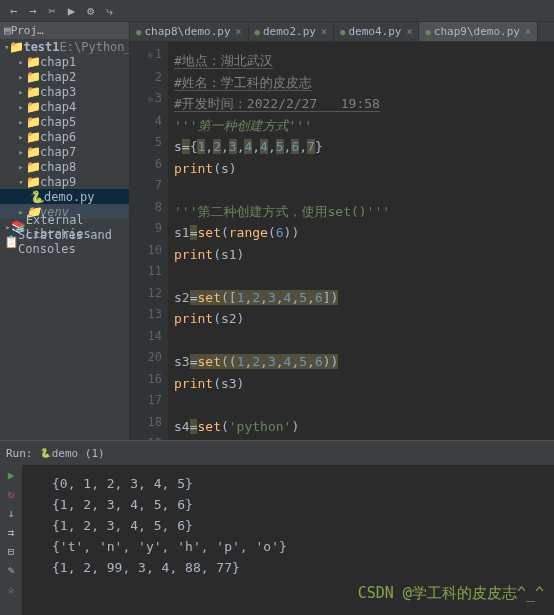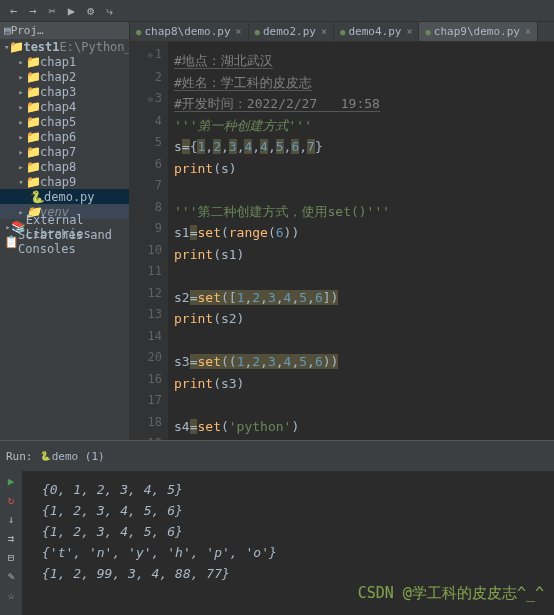--- a/index.html
+++ b/index.html
@@ -29,26 +29,26 @@
 .gutter .mark { font-size: 8px; color: #666; margin-right: 2px; }
 .code { flex: 1; padding: 8px 6px; line-height: 21.5px; font-size: 13px; white-space: pre; }
 .c-com-u { color: #808080; border-bottom: 1px solid #555; }
 .c-str { color: #6a8759; }
 .c-str-i { color: #6a8759; font-style: italic; }
 .c-builtin { color: #fdba74; }
 .c-num { color: #6897bb; }
 .c-op { color: #a9b7c6; }
 .hl { background: #52503a; }
 .run-panel { height: 175px; border-top: 1px solid #555; background: #2b2b2b; display: flex; flex-direction: column; }
-.run-head { height: 30px; background: #3c3f41; display: flex; align-items: center; padding: 0 6px; font-size: 11px; }
+.run-head { height: 24px; background: #3c3f41; display: flex; align-items: center; padding: 0 6px; font-size: 11px; }
 .run-head .lbl { color: #bbb; }
 .run-head .py { color: #6a8759; margin-left: 8px; font-size: 9px; }
 .run-body { flex: 1; display: flex; }
 .run-tools { width: 22px; background: #3c3f41; display: flex; flex-direction: column; align-items: center; padding-top: 4px; gap: 6px; font-size: 11px; color: #afb1b3; }
-.run-out { flex: 1; padding: 8px 20px; line-height: 21px; font-size: 13px; color: #a9b7c6; position: relative; font-style: italic; }
+.run-out { flex: 1; padding: 8px 30px; line-height: 21px; font-size: 13px; color: #a9b7c6; position: relative; }
 .watermark { position: absolute; bottom: 12px; right: 10px; color: #bef264; font-size: 15px; opacity: 0.6; }
 </style>
 </head>
 <body>
 
 <div class="toolbar">
   <span class="icon">←</span>
   <span class="icon">→</span>
   <span class="icon">✂</span>
   <span class="icon">▶</span>

